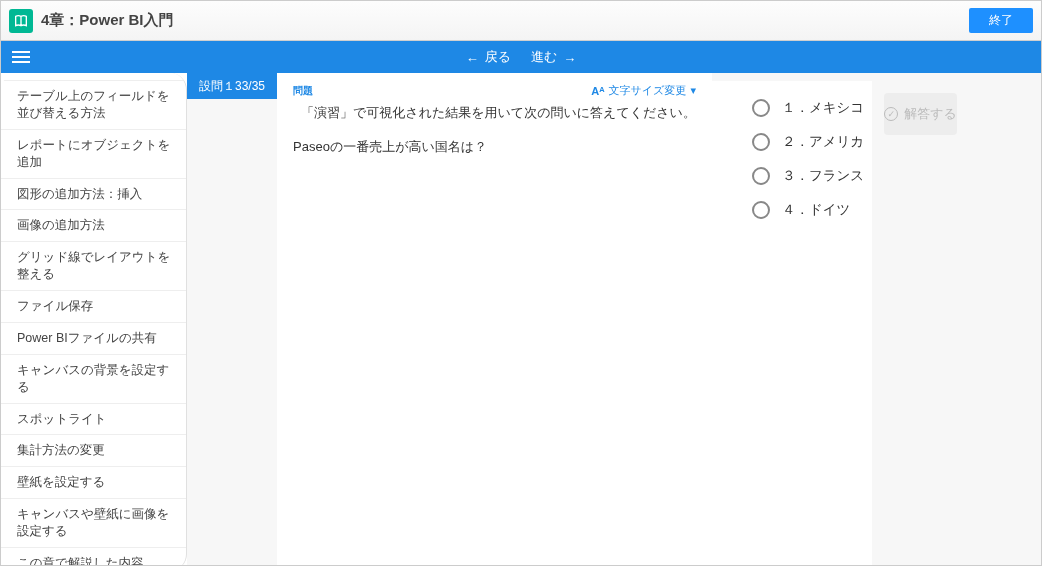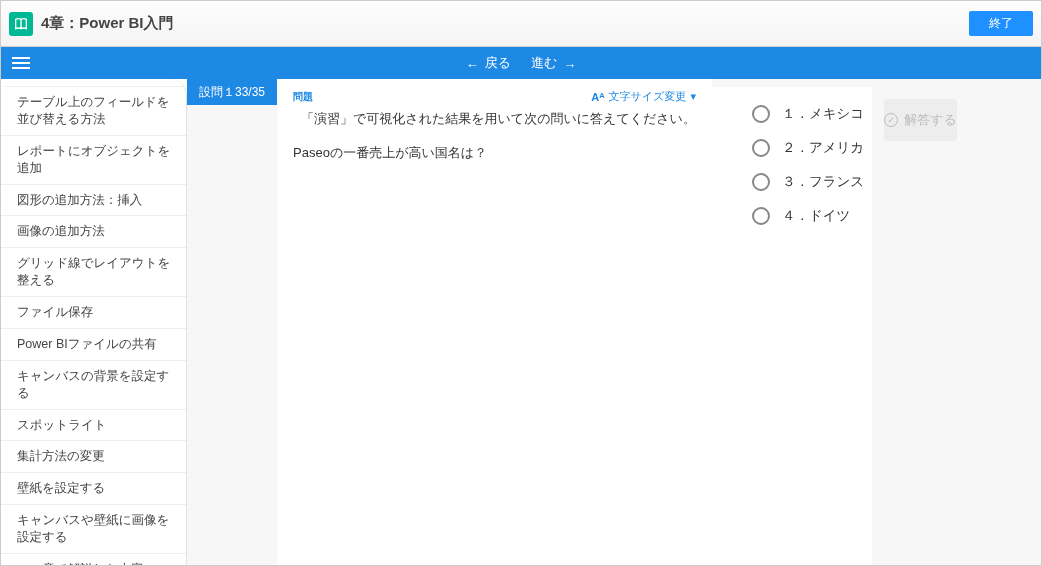--- a/index.html
+++ b/index.html
@@ -8,21 +8,21 @@
     font-size: 13px;
     color: #333;
     background: #fff;
     width: 1042px;
     height: 566px;
     overflow: hidden;
     border: 1px solid #ccc;
   }
   
   .titlebar {
-    height: 46px;
+    height: 40px;
     display: flex;
     align-items: center;
     padding: 0 8px;
     border-bottom: 1px solid #d0d0d0;
     background: linear-gradient(#fdfdfd, #f4f4f4);
   }
   .book-icon {
     width: 24px;
     height: 24px;
     background: #00b894;

